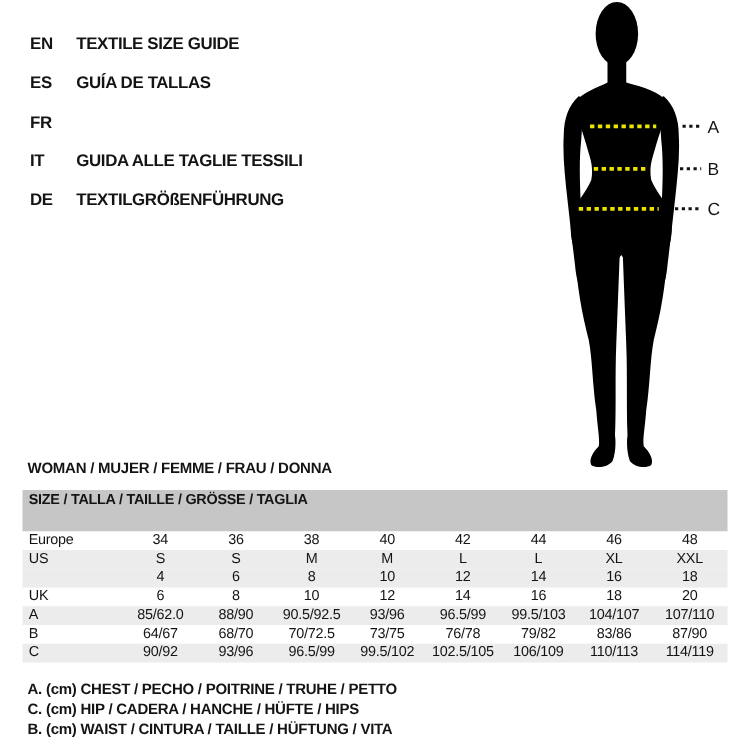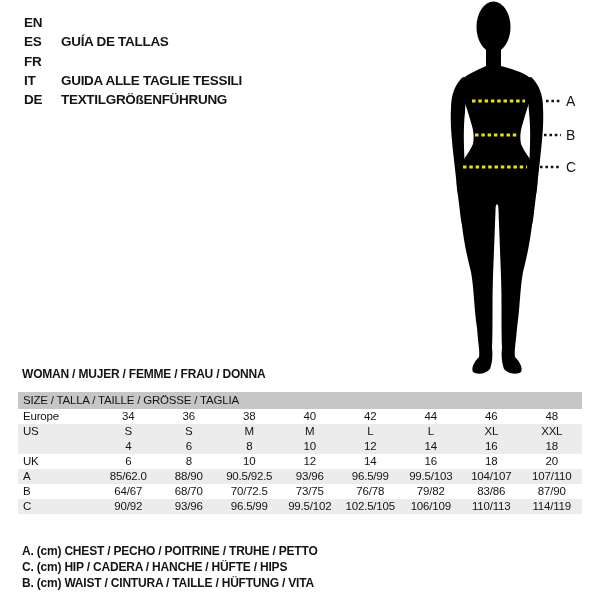--- a/index.html
+++ b/index.html
@@ -3,45 +3,46 @@
 <meta charset="utf-8">
 <style>
   html,body{margin:0;padding:0;background:#fff;}
   .page{
     position:relative;width:600px;height:600px;background:#ffffff;overflow:hidden;
     font-family:"Liberation Sans", sans-serif;color:#141414;
   }
   
   .lang-list{position:absolute;left:24px;top:13px;}
   .lang-row{display:grid;grid-template-columns:37px auto;align-items:baseline;
-    font-weight:bold;font-size:13.5px;line-height:19.3px;letter-spacing:-0.3px;}
+    font-weight:bold;font-size:13.5px;line-height:19.3px;letter-spacing:-0.3px;margin-top:12px;}
   
   .figure{position:absolute;left:430px;top:0;width:170px;height:390px;}
   .figure svg{display:block;}
   .abc-label{font-family:"Liberation Sans",sans-serif;font-size:14px;fill:#141414;}
   
   .group-title{position:absolute;left:22px;top:367px;font-weight:bold;font-size:12px;letter-spacing:-0.2px;}
   
   .size-table{position:absolute;left:18px;top:392px;width:564px;font-size:11.5px;letter-spacing:-0.2px;}
-  .t-header{height:17px;line-height:17px;background:#c6c6c6;font-weight:normal;padding-left:5px;}
+  .t-header{height:33px;line-height:17px;background:#c6c6c6;font-weight:bold;padding-left:5px;}
   .t-row{display:grid;grid-template-columns:80px repeat(8,1fr);height:15px;line-height:15px;}
   .t-row.striped{background:#ececec;}
   .t-label{padding-left:5px;text-align:left;}
   .t-cell{text-align:center;}
   
   .legend{position:absolute;left:22px;top:543px;font-weight:bold;font-size:12px;line-height:16.2px;letter-spacing:-0.2px;}
 </style>
 </head>
 <body>
 
 <div class="page">
 
   <div class="lang-list">
     <div class="lang-row">
       <span>EN</span>
+      <span>TEXTILE SIZE GUIDE</span>
     </div>
     <div class="lang-row">
       <span>ES</span>
       <span>GUÍA DE TALLAS</span>
     </div>
     <div class="lang-row">
       <span>FR</span>
     </div>
     <div class="lang-row">
       <span>IT</span>

